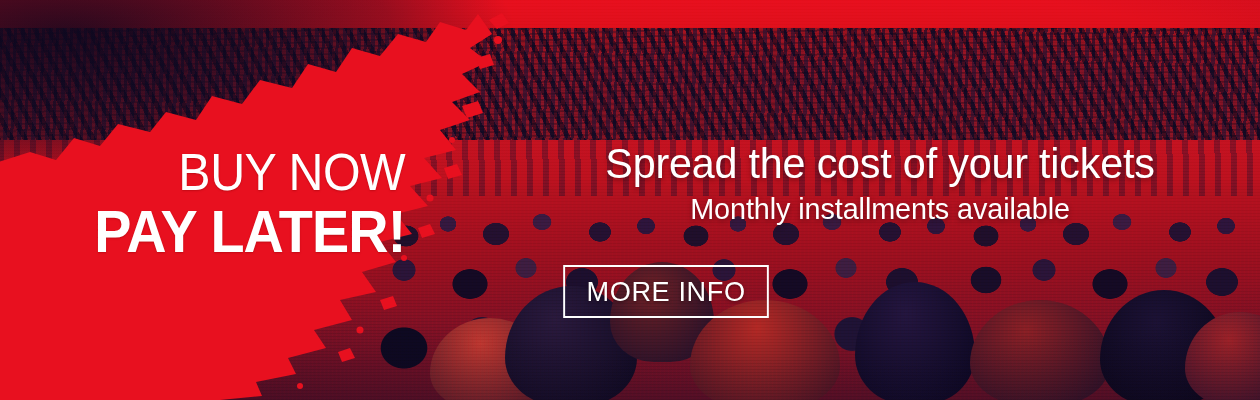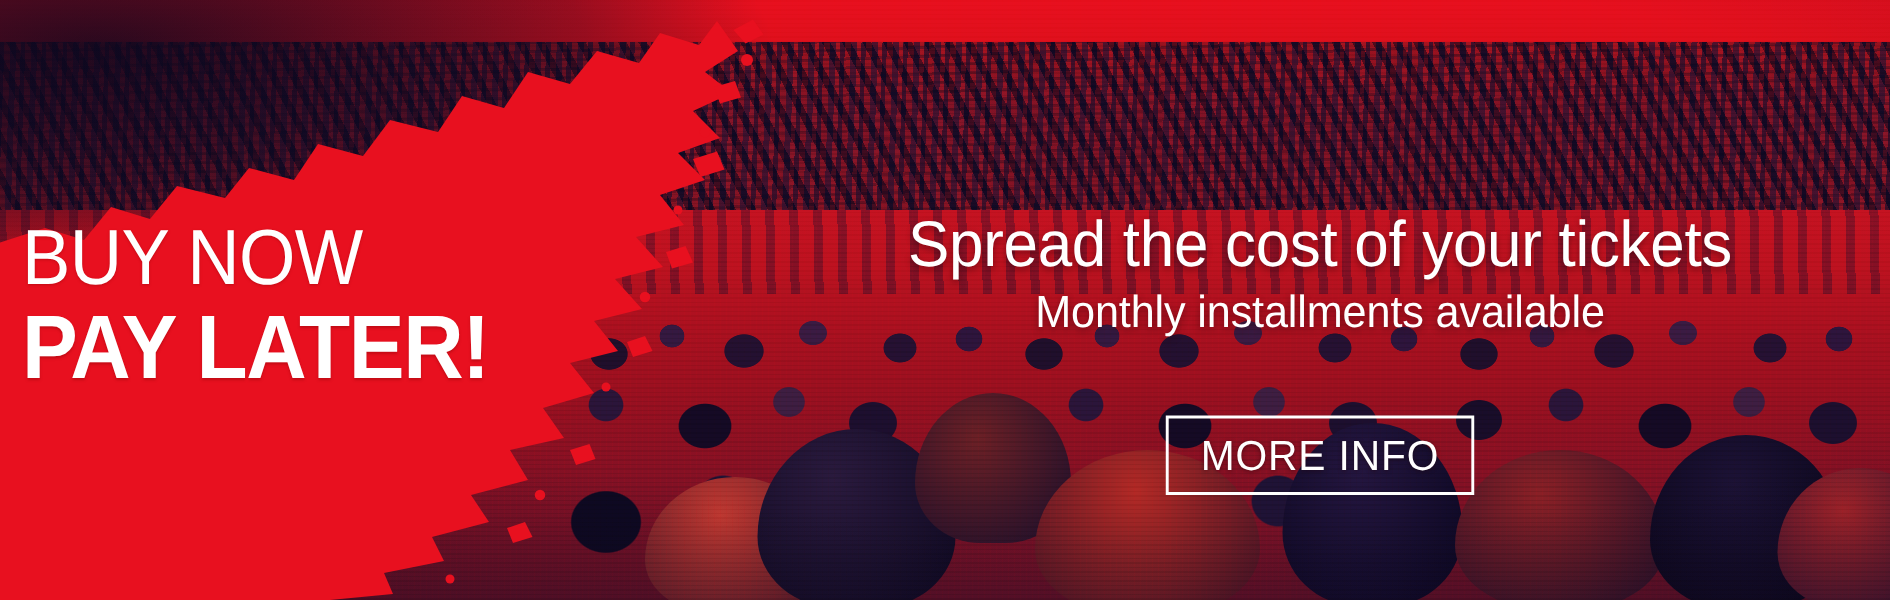--- a/index.html
+++ b/index.html
@@ -146,21 +146,21 @@
     position: absolute;
     left: 0; top: 0;
     width: 520px; height: 400px;
   }
 
   
   .promo {
     position: absolute;
     left: 0; top: 146px;
     width: 420px;
-    text-align: left;
+    text-align: right;
     line-height: 1;
   }
   .promo-line1 {
     display: block;
     color: #ffffff;
     font-size: 52px;
     font-weight: 400;
     letter-spacing: -0.5px;
     transform: scaleX(0.93);
     text-shadow: 0 1px 2px rgba(120,0,0,0.35);
@@ -200,24 +200,24 @@
     color: #ffffff;
     font-size: 30px;
     font-weight: 400;
     line-height: 1.1;
     letter-spacing: -0.1px;
     transform: scaleX(0.96);
     text-shadow: 0 2px 5px rgba(40,0,10,0.45);
   }
   .cta-wrap {
     position: absolute;
-    left: 560px; top: 277px;
+    left: 560px; top: 265px;
     width: 640px;
     display: flex;
-    justify-content: center;
+    justify-content: flex-start;
   }
   .cta {
     display: inline-flex;
     align-items: center;
     justify-content: center;
     min-width: 210px;
     height: 53px;
     padding: 0 22px;
     box-sizing: border-box;
     border: 2px solid #ffffff;

